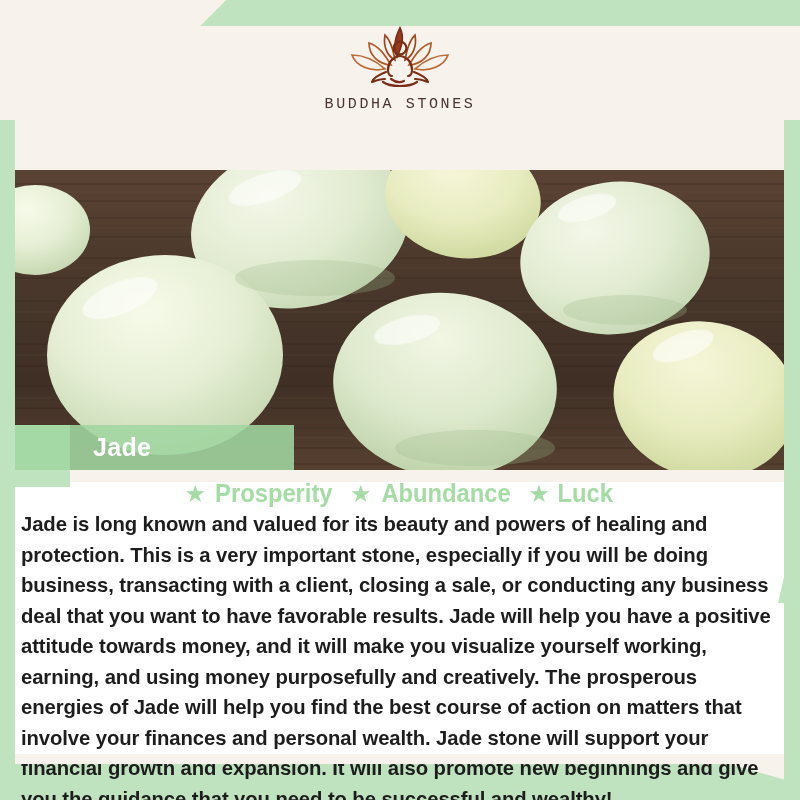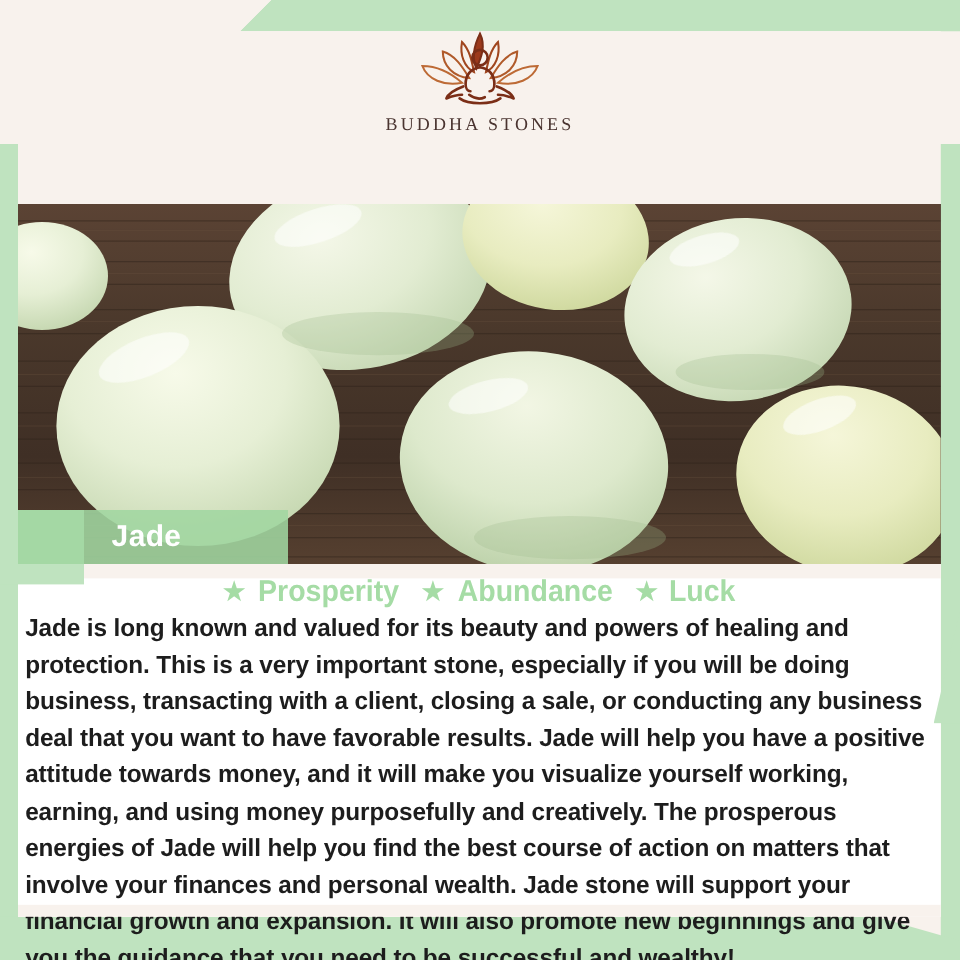--- a/index.html
+++ b/index.html
@@ -98,21 +98,21 @@
     left: 0;
     width: 800px;
     text-align: center;
   }
   .lotus-logo {
     display: block;
     margin: 0 auto;
   }
   .brand-name {
     margin-top: 2px;
-    font-family: Liberation Serif, serif;
+    font-family: Liberation Mono, monospace;
     font-size: 15px;
     letter-spacing: 2.6px;
     color: #4a3430;
     text-align: center;
   }
 
   
   .title-panel {
     position: absolute;
     top: 119px;
@@ -148,21 +148,21 @@
   }
   .photo svg {
     display: block;
   }
 
   
   .stone-name-bar {
     position: absolute;
     top: 425px;
     left: 15px;
-    width: 225px;
+    width: 279px;
     height: 45px;
     background: rgba(160, 214, 160, 0.88);
     z-index: 5;
     display: flex;
     align-items: center;
   }
   .stone-name {
     color: #ffffff;
     font-size: 25px;
     font-weight: bold;

